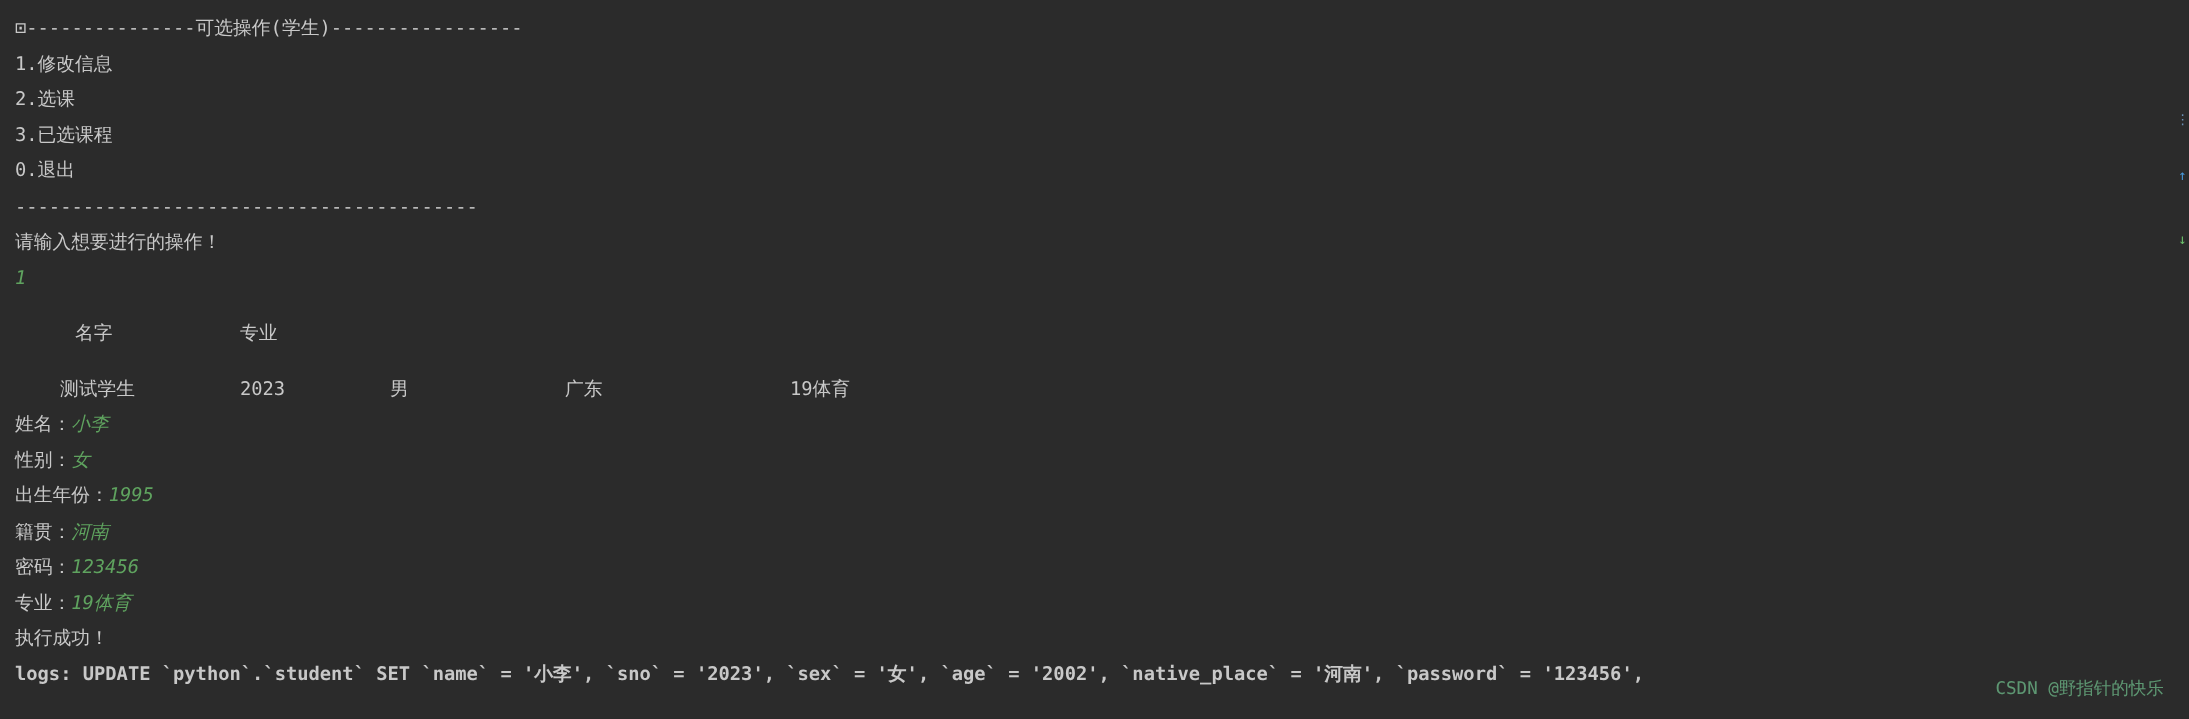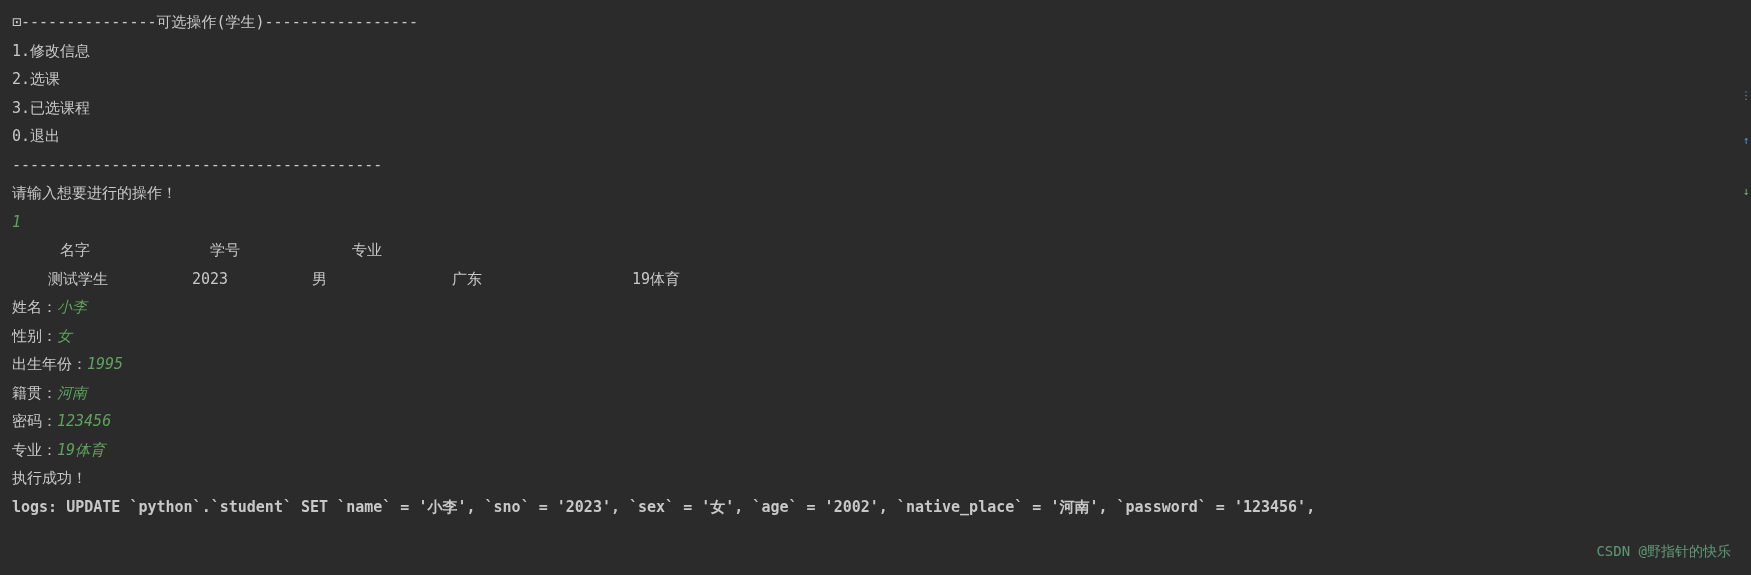--- a/index.html
+++ b/index.html
@@ -24,20 +24,21 @@
     }
     .green {
       color: #5fa35f;
       font-style: italic;
     }
     .header-row {
       display: flex;
     }
     .col {
       text-align: left;
+      margin-top: 16px;
     }
     .c1 { width: 180px; padding-left: 48px; }
     .c2 { width: 160px; padding-left: 18px; }
     .c3 { width: 180px; padding-left: 20px; }
     .c4 { width: 180px; padding-left: 0px; }
     .c5 { width: 180px; padding-left: 10px; }
     .c6 { width: 160px; padding-left: 0px; }
     
     .d1 { width: 180px; padding-left: 36px; }
     .d2 { width: 120px; padding-left: 0px; }
@@ -97,21 +98,20 @@
 <div class="line">1.修改信息</div>
 <div class="line">2.选课</div>
 <div class="line">3.已选课程</div>
 <div class="line">0.退出</div>
 <div class="line">-----------------------------------------</div>
 <div class="line">请输入想要进行的操作！</div>
 <div class="line green">1</div>
 
 <div class="header-row">
   <div class="col c1">名字</div>
-  <div class="col c2">学号</div>
   <div class="col c6">专业</div>
 </div>
 
 <div class="header-row">
   <div class="col d1">测试学生</div>
   <div class="col d2">2023</div>
   <div class="col d3">男</div>
   <div class="col d5">广东</div>
   <div class="col d6">19体育</div>
 </div>

